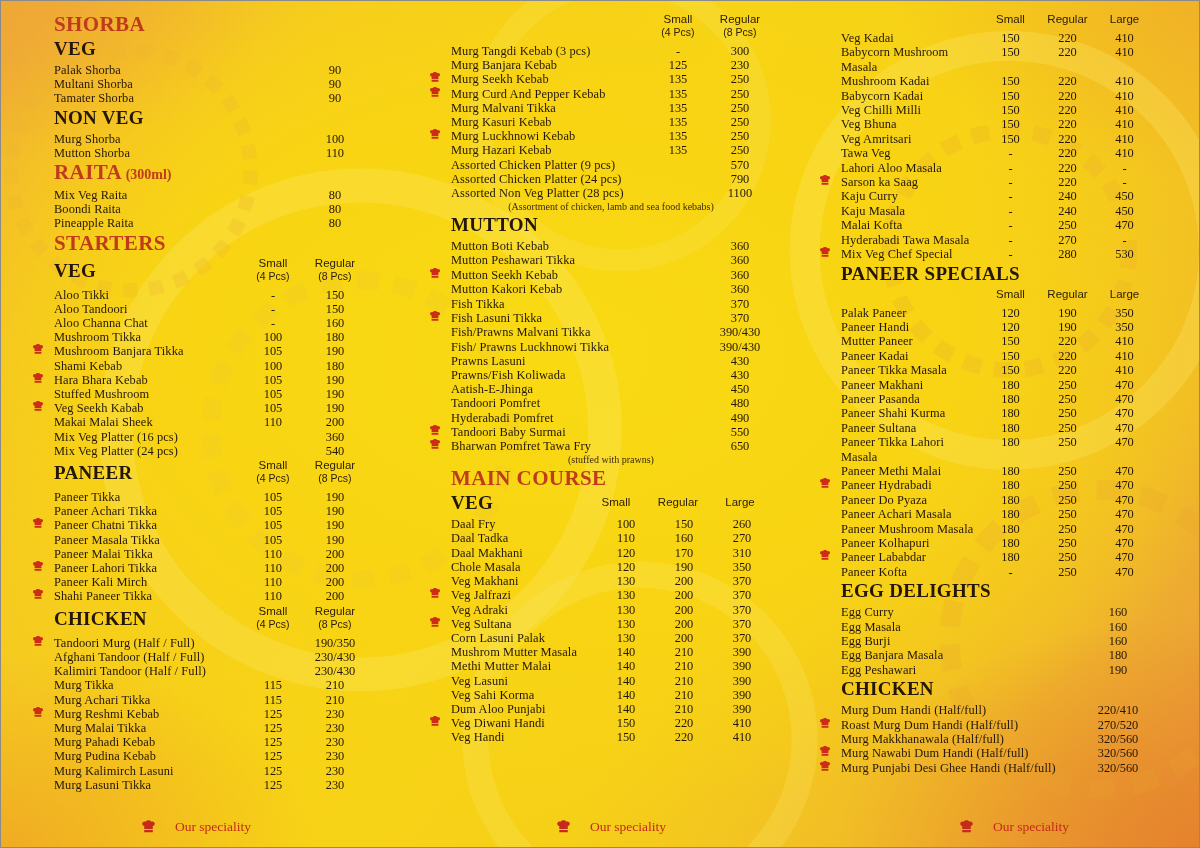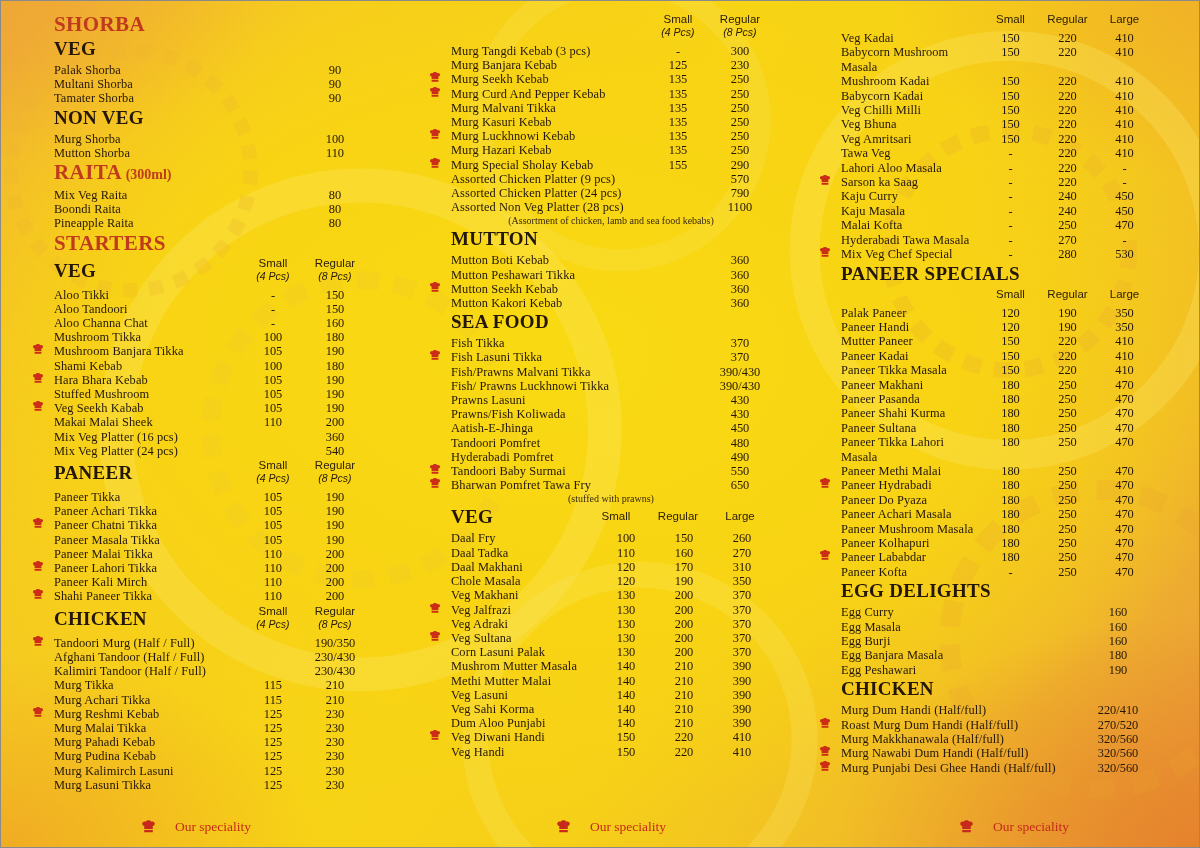--- a/index.html
+++ b/index.html
@@ -38,21 +38,21 @@
   .head-row { display:flex; align-items:center; padding-left:28px; margin-bottom:4px; }
   .head-row .sub-title { flex:1; }
   .head-row .spacer { flex:1; }
   .head-cell {
     flex:0 0 auto; text-align:center;
     font-family:"Liberation Sans", sans-serif; font-size:11.5px; line-height:13px;
     color:#2e2008; padding-bottom:1px;
   }
   .col-left .head-cell, .col-middle .head-cell { width:62px; }
   .col-right .head-cell { width:57px; }
-  .head-cell .l2 { font-size:10.5px;font-style:italic; }
+  .head-cell .l2 { font-size:10.5px; }
 
   .item-row { display:flex; align-items:baseline; line-height:14.2px; font-size:12.4px; }
   .col-right .item-row { line-height:14.4px; }
   .icon-cell { flex:0 0 28px; display:flex; align-items:center; padding-left:6px; }
   .icon-cell svg { width:12px; height:11px; fill:var(--special_red,#cc2d17); }
   .item-name { flex:1 1 auto; letter-spacing:.1px; }
   .price-cell { flex:0 0 auto; text-align:center; font-size:12.4px; }
   .w62 { width:62px; } .w58 { width:58px; } .w57 { width:57px; } .w70 { width:70px; }
   .note { padding-left:28px; font-size:10px; line-height:11px; color:#3a2a10; margin:1px 0 2px;text-align:center; }
 
@@ -459,30 +459,20 @@
           <span class="price-cell w62">135</span>
           <span class="price-cell w62">250</span>
         </div>
         <div class="item-row">
           <span class="icon-cell"></span>
           <span class="item-name">Murg Hazari Kebab</span>
           <span class="price-cell w62">135</span>
           <span class="price-cell w62">250</span>
         </div>
         <div class="item-row">
-          <span class="icon-cell">
-            <svg viewBox="0 0 24 22">
-              <path d="M5.2 9.2C3.4 8.9 2 7.4 2 5.6 2 3.6 3.6 2 5.6 2c.6 0 1.2.2 1.7.4C8.2.9 10 0 12 0s3.8.9 4.7 2.4c.5-.3 1.1-.4 1.7-.4 2 0 3.6 1.6 3.6 3.6 0 1.8-1.4 3.3-3.2 3.6V14H5.2V9.2zM5.2 15.6h13.6v3.8H5.2z"></path>
-            </svg>
-          </span>
-          <span class="item-name">Murg Special Sholay Kebab</span>
-          <span class="price-cell w62">155</span>
-          <span class="price-cell w62">290</span>
-        </div>
-        <div class="item-row">
           <span class="icon-cell"></span>
           <span class="item-name">Assorted Chicken Platter (9 pcs)</span>
           <span class="price-cell w62"></span>
           <span class="price-cell w62">570</span>
         </div>
         <div class="item-row">
           <span class="icon-cell"></span>
           <span class="item-name">Assorted Chicken Platter (24 pcs)</span>
           <span class="price-cell w62"></span>
           <span class="price-cell w62">790</span>
@@ -518,23 +508,20 @@
           <span class="item-name">Mutton Seekh Kebab</span>
           <span class="price-cell w62">360</span>
         </div>
         <div class="item-row">
           <span class="icon-cell"></span>
           <span class="item-name">Mutton Kakori Kebab</span>
           <span class="price-cell w62">360</span>
         </div>
       </div>
       <div class="group">
-        <div class="head-row">
-          <div class="sub-title">SEA FOOD</div>
-        </div>
         <div class="item-row">
           <span class="icon-cell"></span>
           <span class="item-name">Fish Tikka</span>
           <span class="price-cell w62">370</span>
         </div>
         <div class="item-row">
           <span class="icon-cell">
             <svg viewBox="0 0 24 22">
               <path d="M5.2 9.2C3.4 8.9 2 7.4 2 5.6 2 3.6 3.6 2 5.6 2c.6 0 1.2.2 1.7.4C8.2.9 10 0 12 0s3.8.9 4.7 2.4c.5-.3 1.1-.4 1.7-.4 2 0 3.6 1.6 3.6 3.6 0 1.8-1.4 3.3-3.2 3.6V14H5.2V9.2zM5.2 15.6h13.6v3.8H5.2z"></path>
             </svg>
@@ -591,20 +578,21 @@
             <svg viewBox="0 0 24 22">
               <path d="M5.2 9.2C3.4 8.9 2 7.4 2 5.6 2 3.6 3.6 2 5.6 2c.6 0 1.2.2 1.7.4C8.2.9 10 0 12 0s3.8.9 4.7 2.4c.5-.3 1.1-.4 1.7-.4 2 0 3.6 1.6 3.6 3.6 0 1.8-1.4 3.3-3.2 3.6V14H5.2V9.2zM5.2 15.6h13.6v3.8H5.2z"></path>
             </svg>
           </span>
           <span class="item-name">Bharwan Pomfret Tawa Fry</span>
           <span class="price-cell w62">650</span>
         </div>
         <div class="note">(stuffed with prawns)</div>
       </div>
       <div class="group">
+        <div class="section-title"><span>MAIN COURSE</span></div>
         <div class="head-row">
           <div class="sub-title">VEG</div>
           <div class="head-cell">
             <div class="l1">Small</div>
           </div>
           <div class="head-cell">
             <div class="l1">Regular</div>
           </div>
           <div class="head-cell">
             <div class="l1">Large</div>

